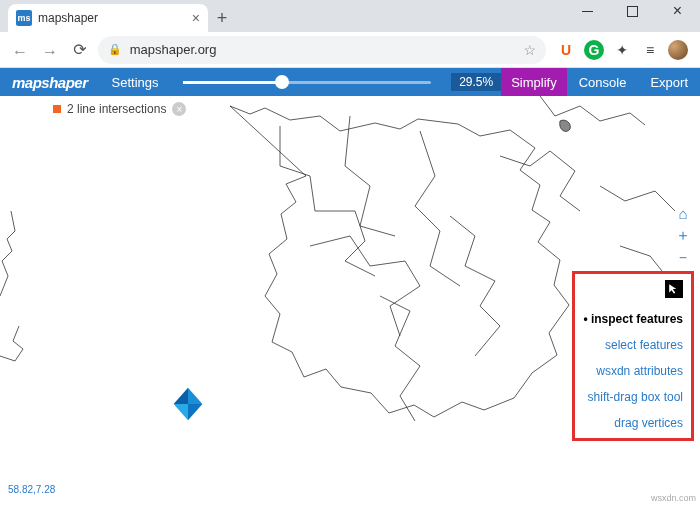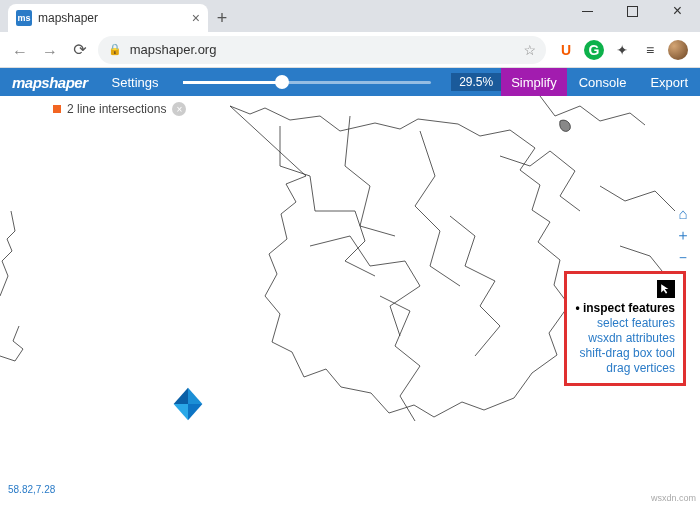--- a/index.html
+++ b/index.html
@@ -53,21 +53,21 @@
 
 
 .map-area { position: absolute; top: 96px; left: 0; right: 0; bottom: 0; overflow: hidden; }
 .map-svg { position: absolute; top: 0; left: 0; }
 
 
 .side-tools { position: absolute; right: 8px; top: 108px; display: flex; flex-direction: column; gap: 4px; align-items: center; }
 .side-tools .tool { width: 18px; height: 18px; color: #2a7bc7; font-size: 15px; display: flex; align-items: center; justify-content: center; cursor: pointer; }
 
 
-.ctx-menu { position: absolute; right: 14px; top: 175px; border: 3px solid #e03030; background: #fff; padding: 6px 8px 8px 8px; display: flex; flex-direction: column; align-items: flex-end; gap: 1px; font-size: 12px; }
+.ctx-menu { position: absolute; right: 6px; top: 175px; border: 3px solid #e03030; background: #fff; padding: 6px 8px 8px 8px; display: flex; flex-direction: column; align-items: flex-end; gap: 12px; font-size: 12px; }
 .ctx-cursor { align-self: flex-end; width: 18px; height: 18px; background: #000; display: flex; align-items: center; justify-content: center; margin-bottom: 2px; }
 .ctx-cursor svg { fill: #fff; }
 .ctx-item { color: #2a7bc7; cursor: pointer; }
 .ctx-item.active { color: #000; font-weight: bold; }
 .ctx-item.active::before { content: "• "; }
 
 
 .wm { position: absolute; left: 170px; top: 290px; display: flex; align-items: center; gap: 4px; }
 .wm-icon { width: 36px; height: 36px; }
 .wm-text { font-size: 20px; color: #222; font-weight: 400; }

